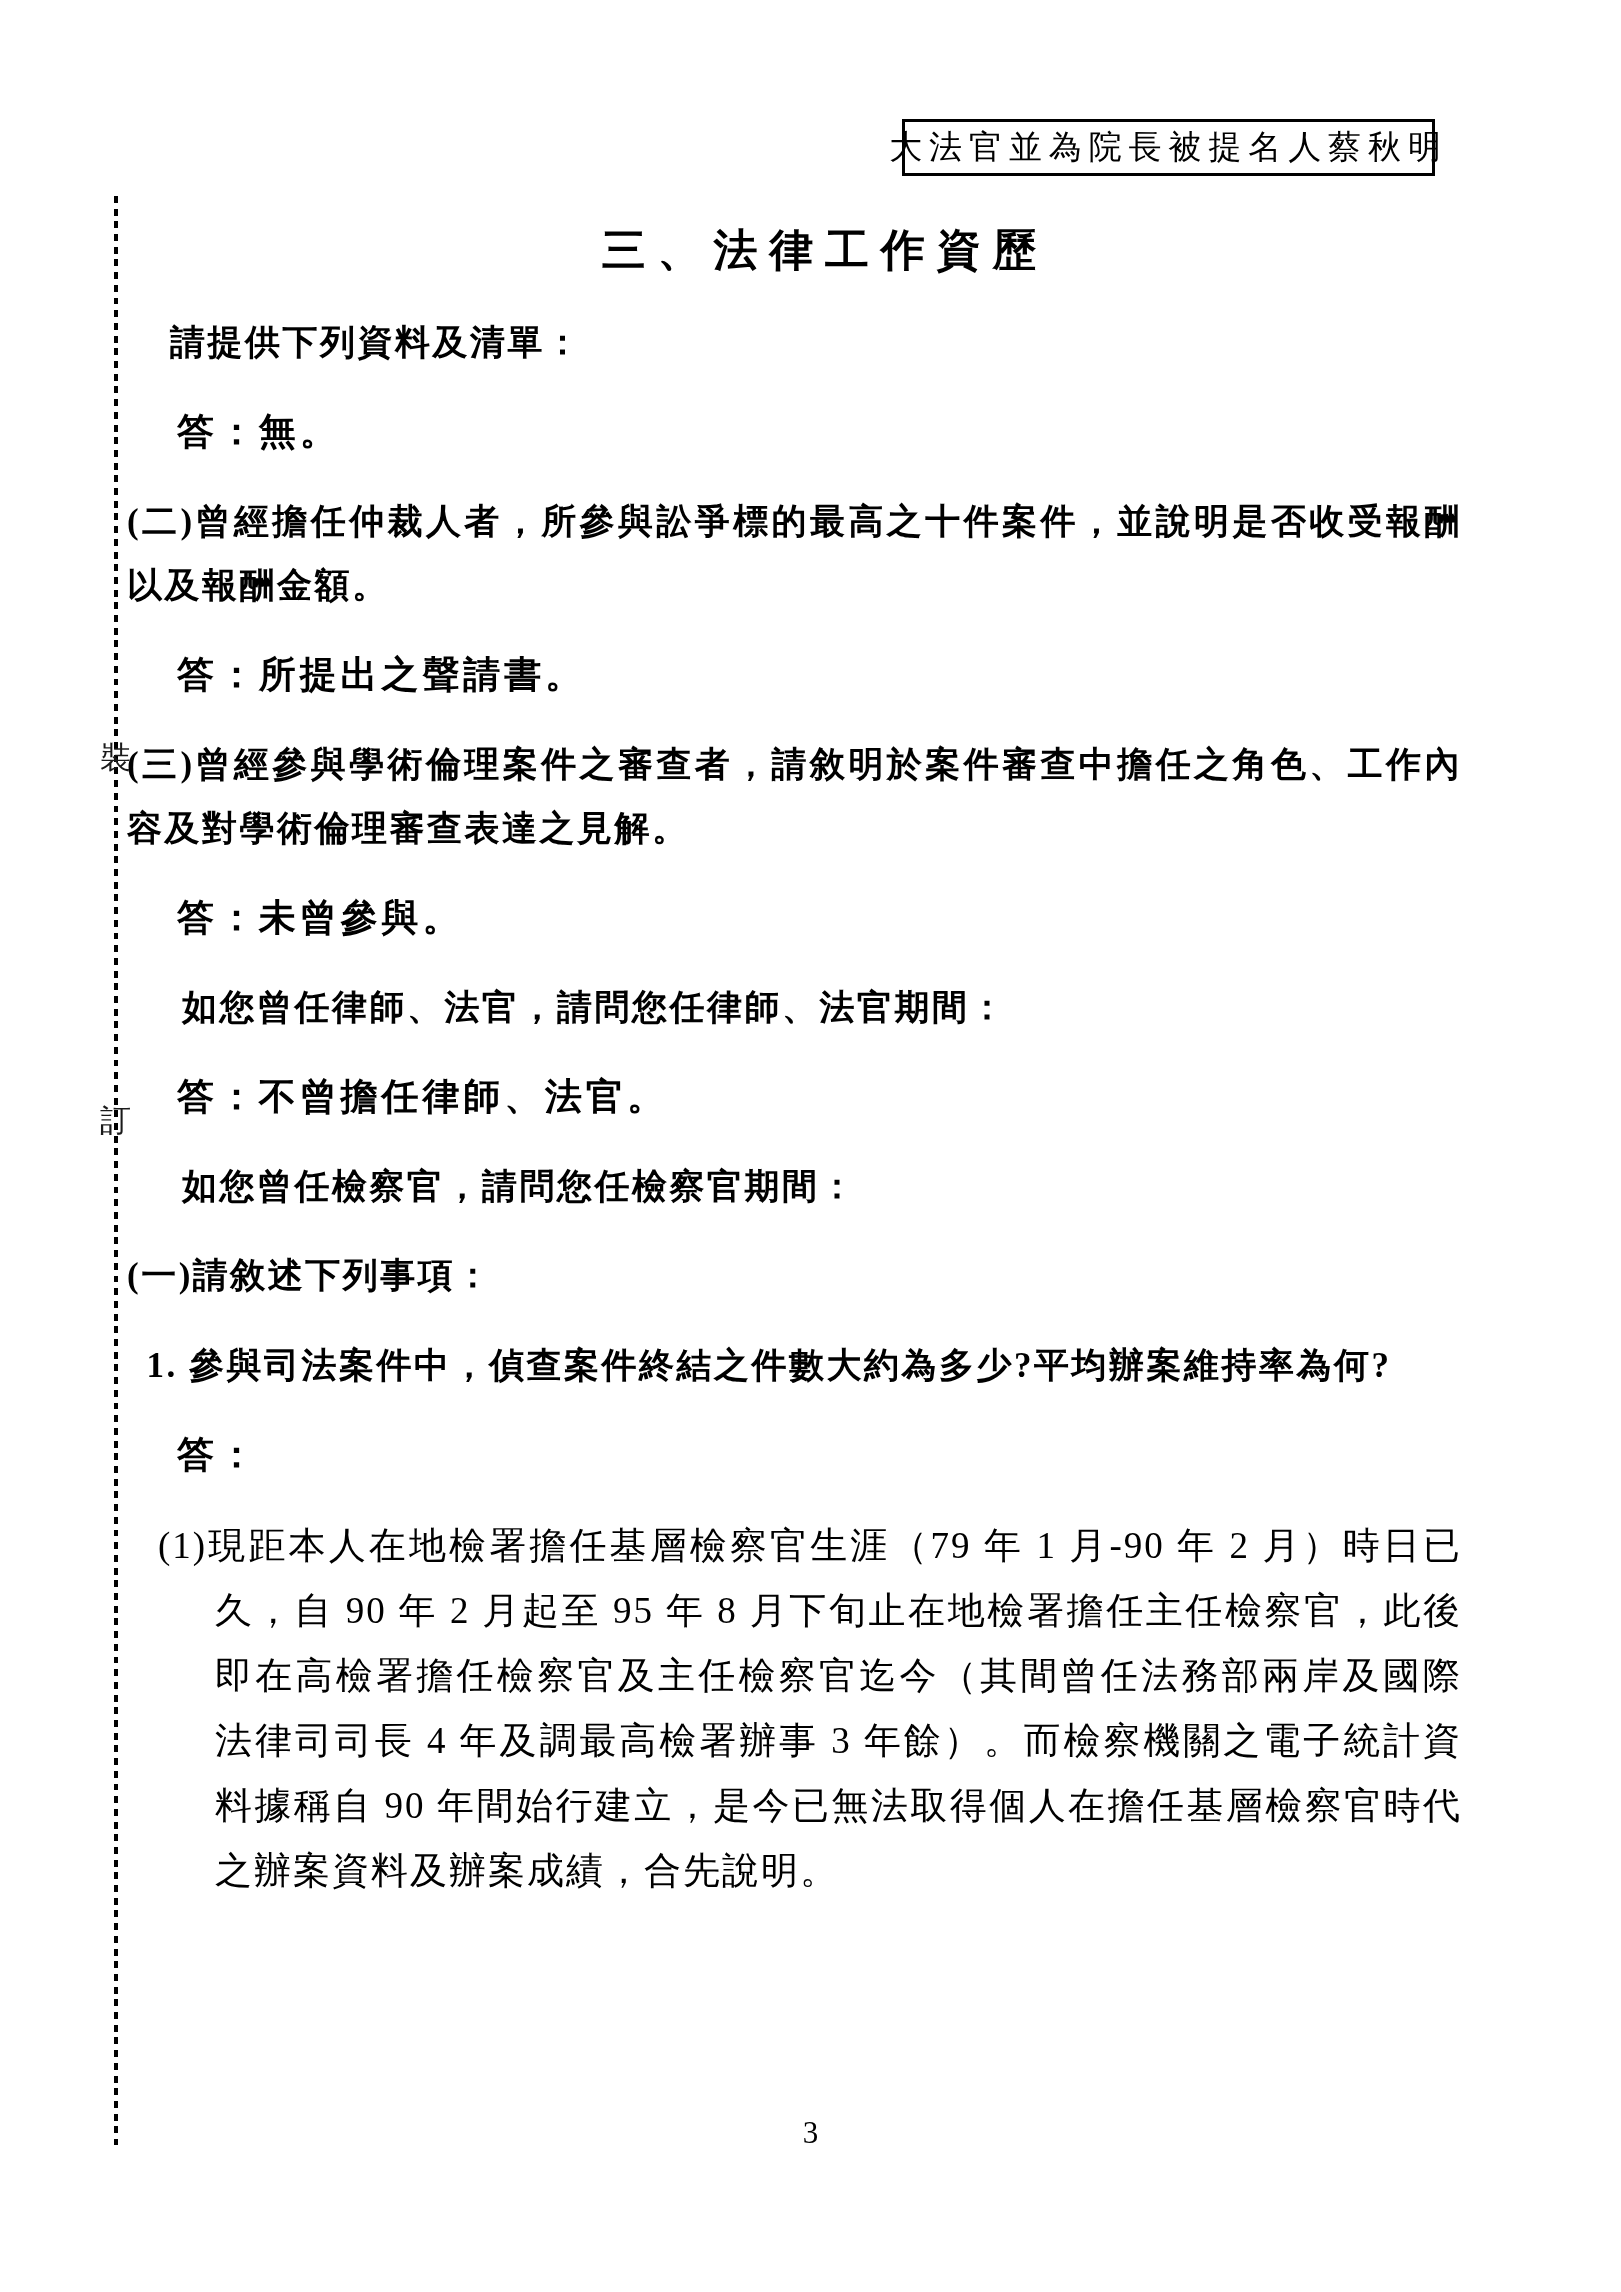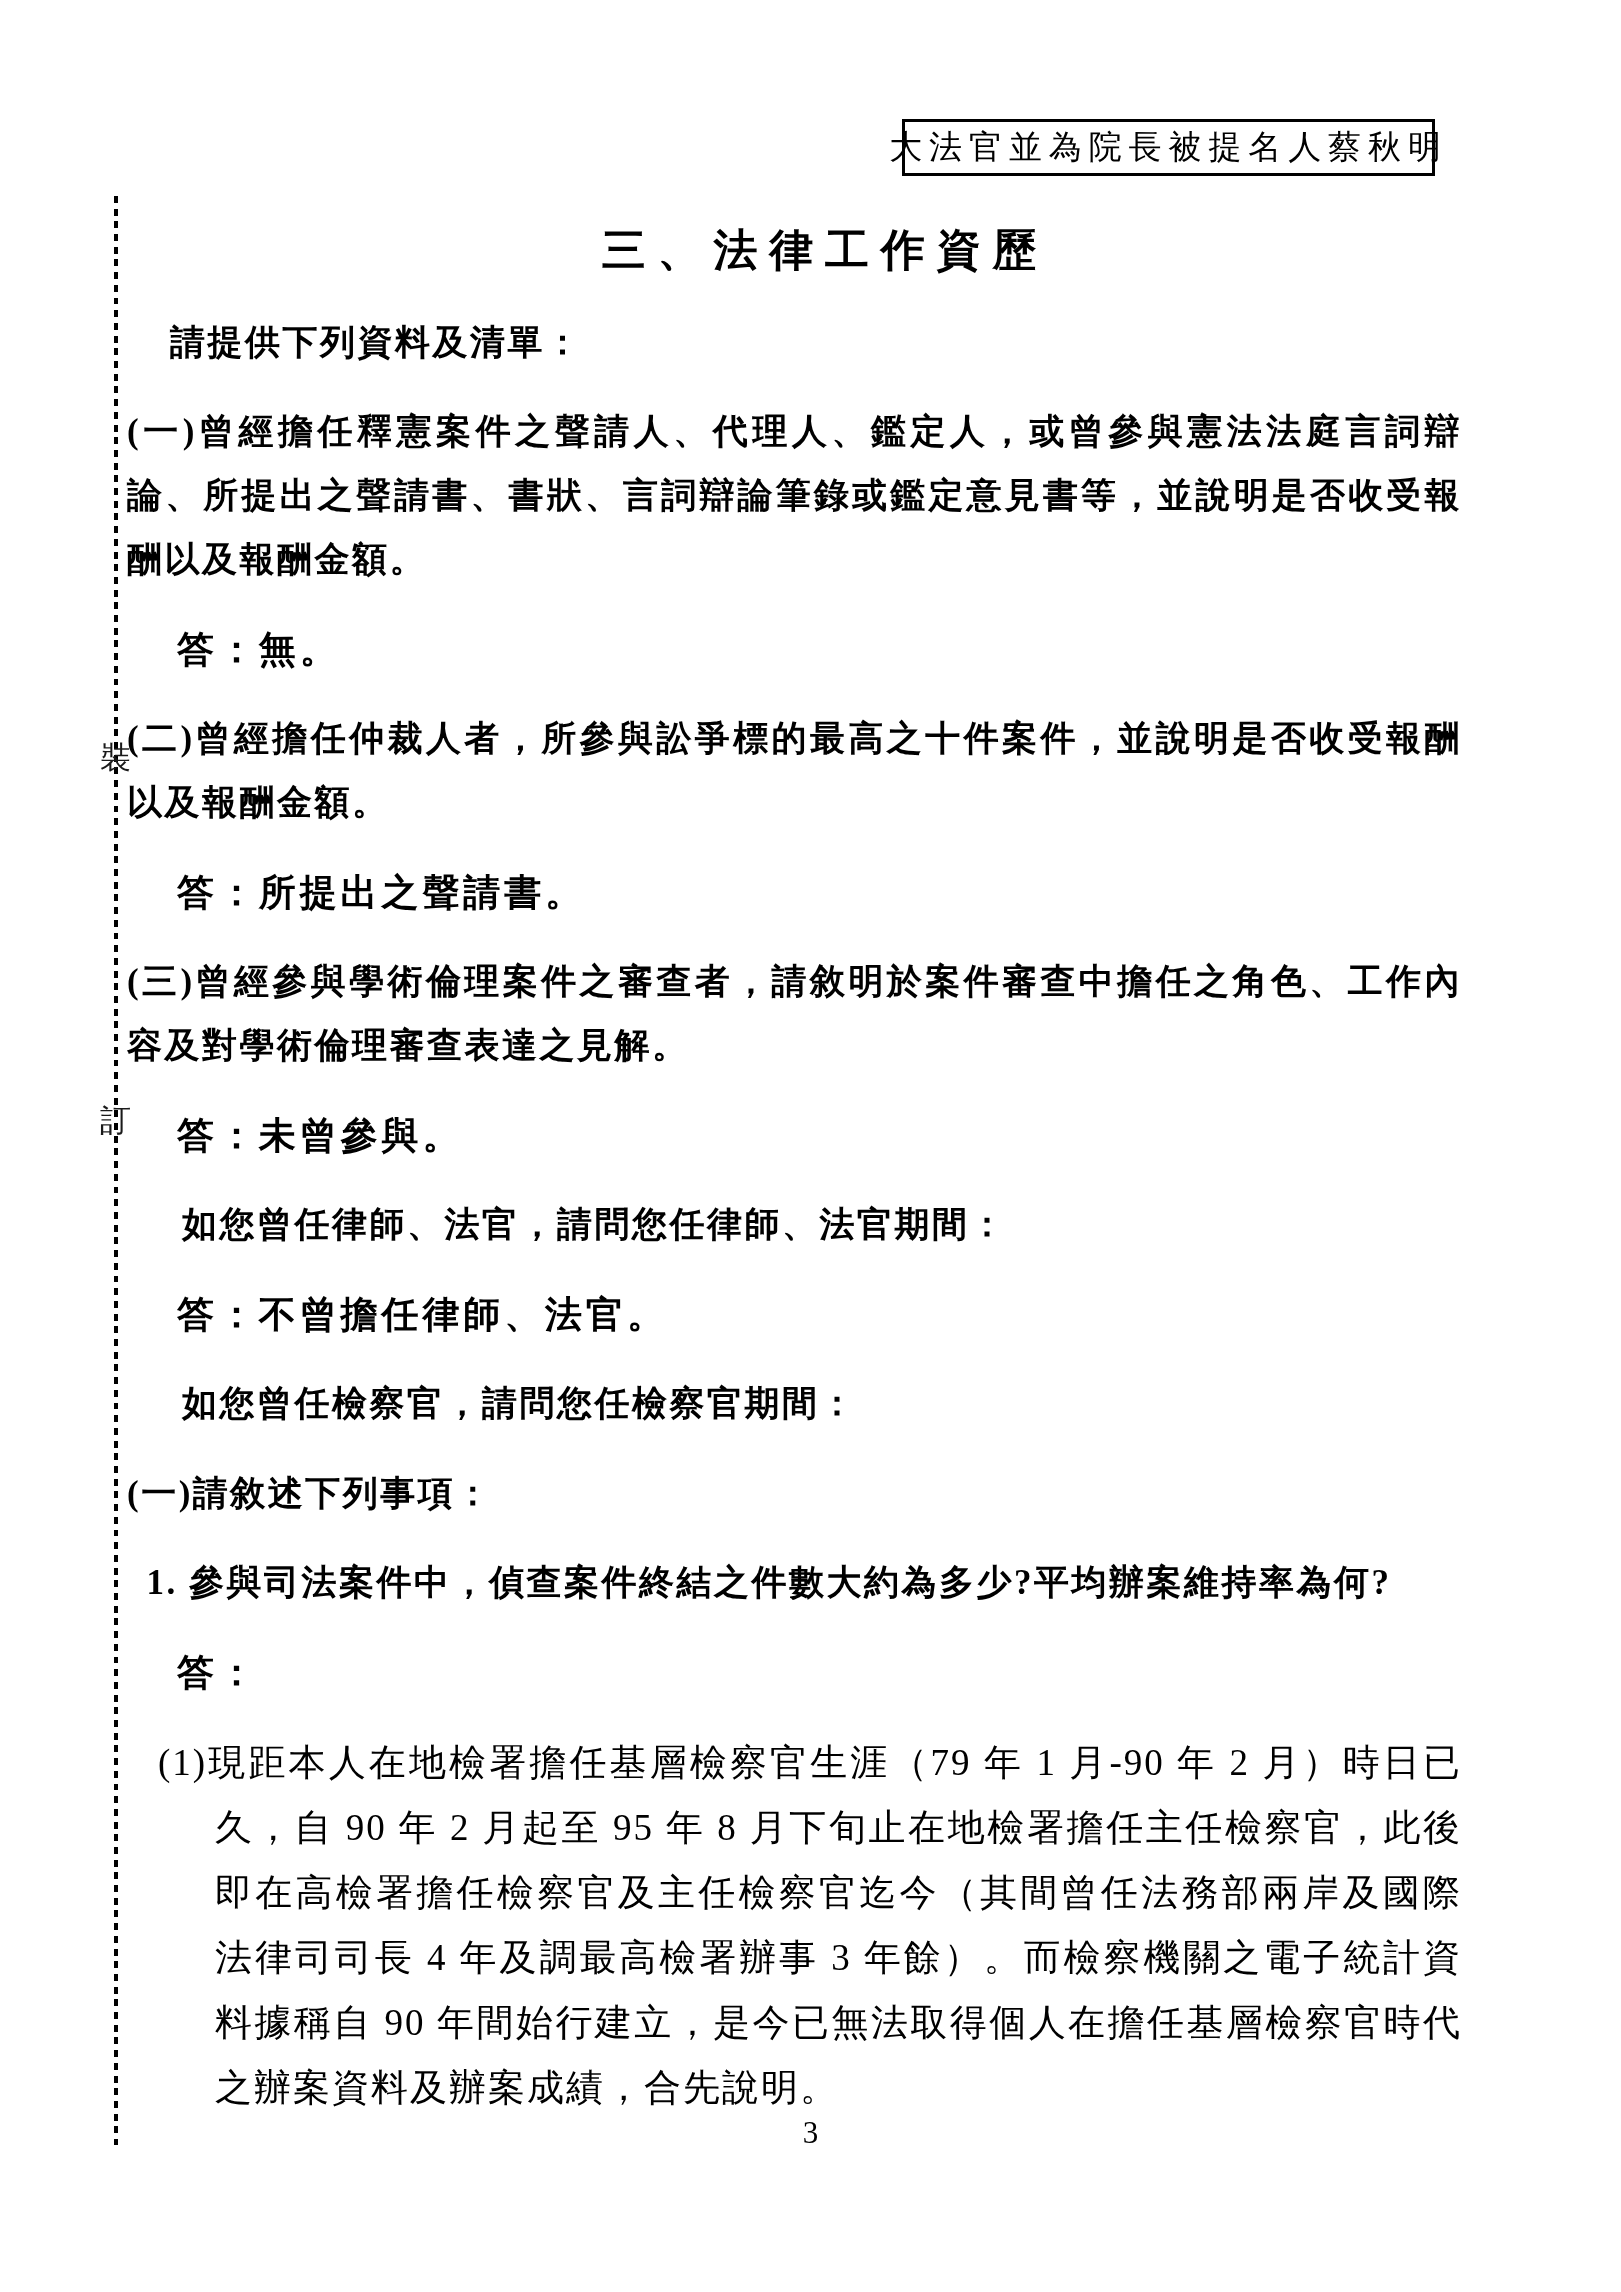--- a/index.html
+++ b/index.html
@@ -99,21 +99,20 @@
   <div class="binding-char ding">訂</div>
 
   <div class="header-box">
     <span>大法官並為院長被提名人蔡秋明</span>
   </div>
 
   <div class="content">
     <div class="title">三、法律工作資歷</div>
 
     <div class="block intro">請提供下列資料及清單：</div>
-    <div class="block q">(一)曾經擔任釋憲案件之聲請人、代理人、鑑定人，或曾參與憲法法庭言詞辯論、所提出之聲請書、書狀、言詞辯論筆錄或鑑定意見書等，並說明是否收受報酬以及報酬金額。</div>
     <div class="block ans">答：無。</div>
     <div class="block q">(二)曾經擔任仲裁人者，所參與訟爭標的最高之十件案件，並說明是否收受報酬以及報酬金額。</div>
     <div class="block ans">答：所提出之聲請書。</div>
     <div class="block q">(三)曾經參與學術倫理案件之審查者，請敘明於案件審查中擔任之角色、工作內容及對學術倫理審查表達之見解。</div>
     <div class="block ans">答：未曾參與。</div>
     <div class="block stmt">如您曾任律師、法官，請問您任律師、法官期間：</div>
     <div class="block ans">答：不曾擔任律師、法官。</div>
     <div class="block stmt">如您曾任檢察官，請問您任檢察官期間：</div>
     <div class="block q">(一)請敘述下列事項：</div>
     <div class="block numq">1. 參與司法案件中，偵查案件終結之件數大約為多少?平均辦案維持率為何?</div>

